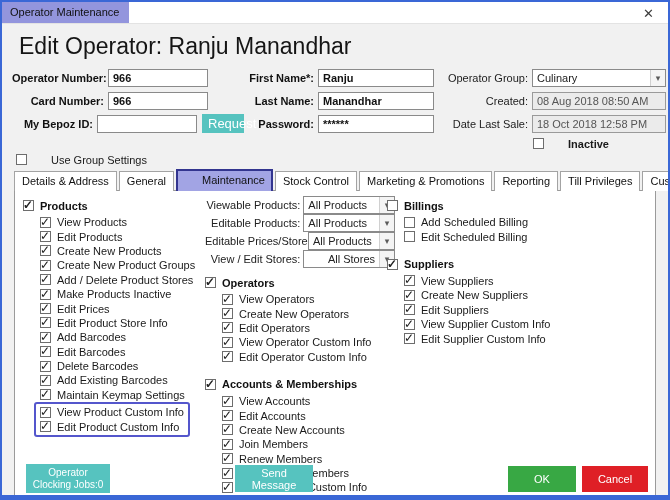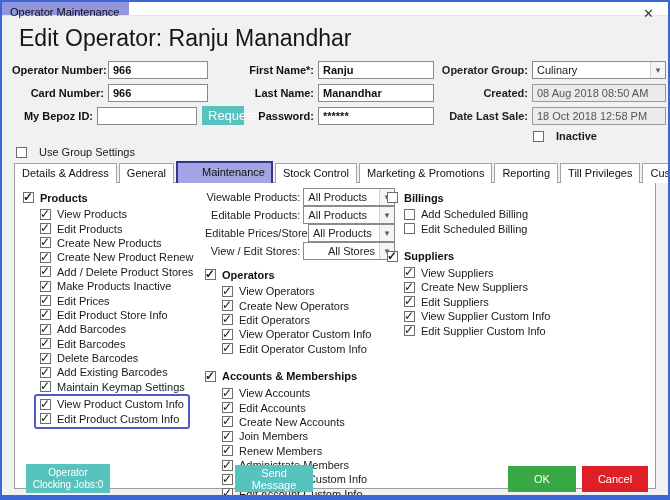--- a/index.html
+++ b/index.html
@@ -3,45 +3,45 @@
 <meta charset="utf-8">
 <style>
   :root{
     --border-blue:#3a67d6; --titlebar:#9395dd; --tab-active:#a2a4e4; --tab-active-border:#33358f;
     --teal:#56c3bf; --green:#38a844; --red:#df1f26; --highlight:#5456cc;
   }
   *{box-sizing:border-box;}
   html,body{margin:0;padding:0;background:#cfcfcf;font-family:"Liberation Sans",sans-serif;}
   .window{width:670px;height:500px;border:2px solid var(--border-blue);border-bottom-width:5px;
     background:#f1f1f1;position:relative;overflow:hidden;}
-  .titlebar{height:14px;background:#ffffff;display:flex;align-items:stretch;border-bottom:1px solid #e3e3e3;}
+  .titlebar{height:22px;background:#ffffff;display:flex;align-items:stretch;border-bottom:1px solid #e3e3e3;}
   .title-tab{background:var(--titlebar);padding:4px 10px 3px 8px;font-size:11px;color:#101010;white-space:nowrap;}
   .close-btn{position:absolute;top:3px;right:10px;font-size:13px;color:#3c3c3c;cursor:default;padding:1px 4px;}
   .page-title{font-size:23px;font-weight:400;color:#151515;margin:9px 0 6px 17px;}
 
   .form-area{display:flex;padding:2px 10px 0 10px;}
   .fcol{display:flex;flex-direction:column;}
   .fcol1{width:232px;} .fcol2{width:196px;} .fcol3{flex:1;}
   .frow{display:flex;align-items:center;height:19px;margin-bottom:4px;}
   .flabel{font-size:11px;font-weight:bold;text-align:right;margin-right:4px;color:#111;white-space:nowrap;}
-  .fcol1 .flabel{width:92px;} .fcol2 .flabel{width:70px;} .fcol3 .flabel{width:94px;font-weight:bold;color:#222;}
+  .fcol1 .flabel{width:92px;} .fcol2 .flabel{width:70px;} .fcol3 .flabel{width:94px;font-weight:normal;color:#222;}
   .tbox{border:1px solid #8a8a8a;background:#fff;height:18px;font-size:11px;font-weight:bold;
     padding:0 4px;font-family:"Liberation Sans",sans-serif;color:#111;}
   .fcol1 .tbox{width:100px;} .fcol2 .tbox{width:116px;} 
   .ro{border:1px solid #9a9a9a;background:#ebebeb;height:18px;width:134px;font-size:11px;color:#555;
     display:flex;align-items:center;padding:0 4px;font-weight:normal;}
   .combo{border:1px solid #8a8a8a;background:#fff;height:18px;display:flex;align-items:center;font-size:11px;color:#222;}
   .fcol3 .combo{width:134px;}
   .combo .val{flex:1;padding:0 4px;overflow:hidden;white-space:nowrap;}
   .combo .val.right{text-align:right;}
   .combo .arrow{width:15px;height:100%;display:flex;align-items:center;justify-content:center;
     color:#5a5a5a;font-size:9px;background:#f4f4f4;border-left:1px solid #d0d0d0;}
   .btn-request{background:var(--teal);color:#fff;border:none;height:19px;width:42px;font-size:13px;
     margin-left:5px;font-family:"Liberation Sans",sans-serif;}
-  .cbrow{display:flex;align-items:flex-end;gap:12px;font-size:11px;color:#1a1a1a;}
+  .cbrow{display:flex;align-items:flex-start;gap:24px;font-size:11px;color:#1a1a1a;}
   .ugs{margin:4px 0 2px 14px;}
   .inactive-row{margin-left:99px;font-weight:bold;margin-top:1px;}
   .cb{width:11px;height:11px;border:1px solid #6d6d6d;background:#fff;position:relative;display:inline-block;flex:none;}
   .cb.checked::before{content:"✓";position:absolute;left:-1px;top:-2px;font-size:12px;line-height:12px;color:#222;}
 
   .tabbar{display:flex;align-items:flex-end;margin:3px 18px 0 12px;position:relative;z-index:2;}
   .tab{background:#fff;border:1px solid #a3a3a3;border-bottom:none;padding:3px 7px 4px 7px;font-size:11px;
     color:#111;margin-right:2px;white-space:nowrap;}
   .tab.active{background:var(--tab-active);border:2px solid var(--tab-active-border);border-bottom:none;
     padding:3px 6px 5px 24px;}
@@ -158,21 +158,21 @@
               <span class="cb checked"></span>
               <span>View Products</span>
             </div><div class="item">
               <span class="cb checked"></span>
               <span>Edit Products</span>
             </div><div class="item">
               <span class="cb checked"></span>
               <span>Create New Products</span>
             </div><div class="item">
               <span class="cb checked"></span>
-              <span>Create New Product Renew</span>
+              <span>Create New Product Groups</span>
             </div><div class="item">
               <span class="cb checked"></span>
               <span>Add / Delete Product Stores</span>
             </div><div class="item">
               <span class="cb checked"></span>
               <span>Make Products Inactive</span>
             </div><div class="item">
               <span class="cb checked"></span>
               <span>Edit Prices</span>
             </div><div class="item">

